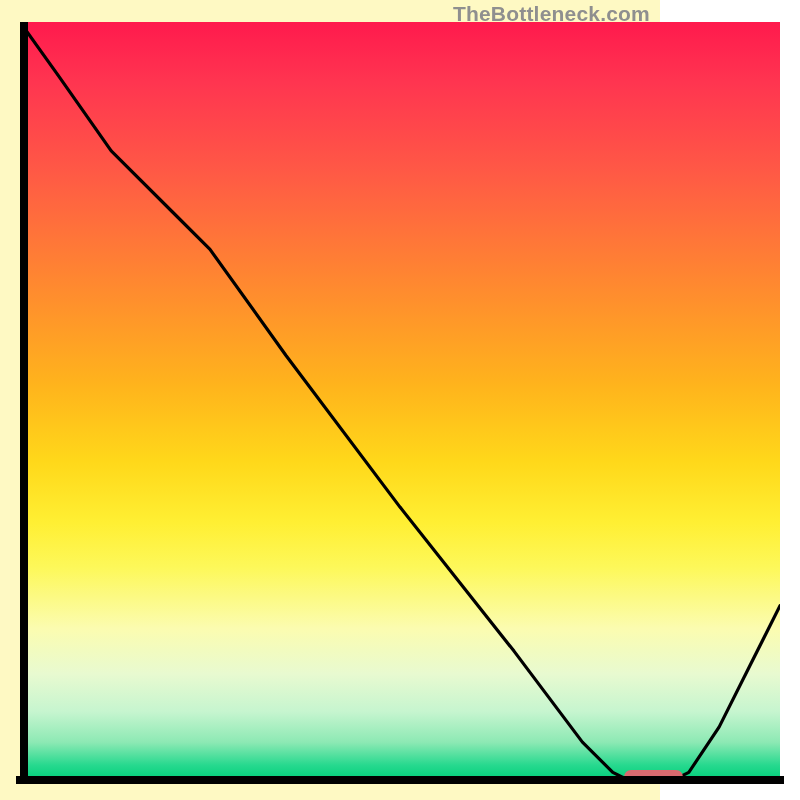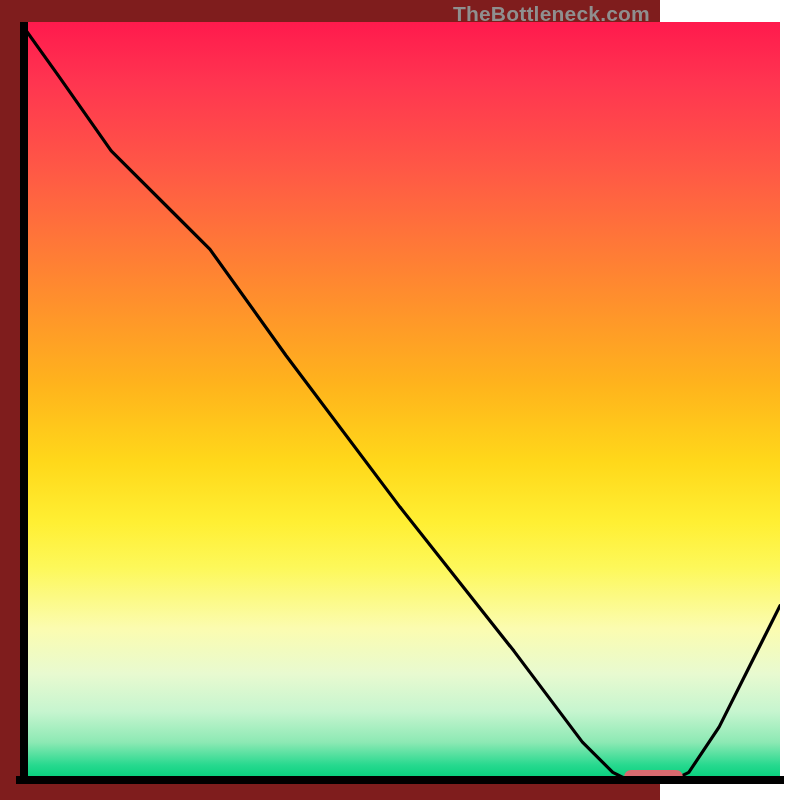--- a/index.html
+++ b/index.html
@@ -1,21 +1,21 @@
 <!DOCTYPE html>
 <html><head>
 <meta charset="utf-8">
 <style>
   * { margin: 0; padding: 0; box-sizing: border-box; }
   html, body { width: 800px; height: 800px; overflow: hidden; background: #fff; }
   .stage {
     position: relative;
     width: 660px;
     height: 800px;
-    background: #7f1d1d;
+    background: #fef9c3;
   }
   .plot-area {
     position: absolute;
     left: 20px;
     top: 22px;
     width: 760px;
     height: 758px;
     background: linear-gradient(to bottom,
       #ff1a4d 0%,
       #ff3550 8%,

